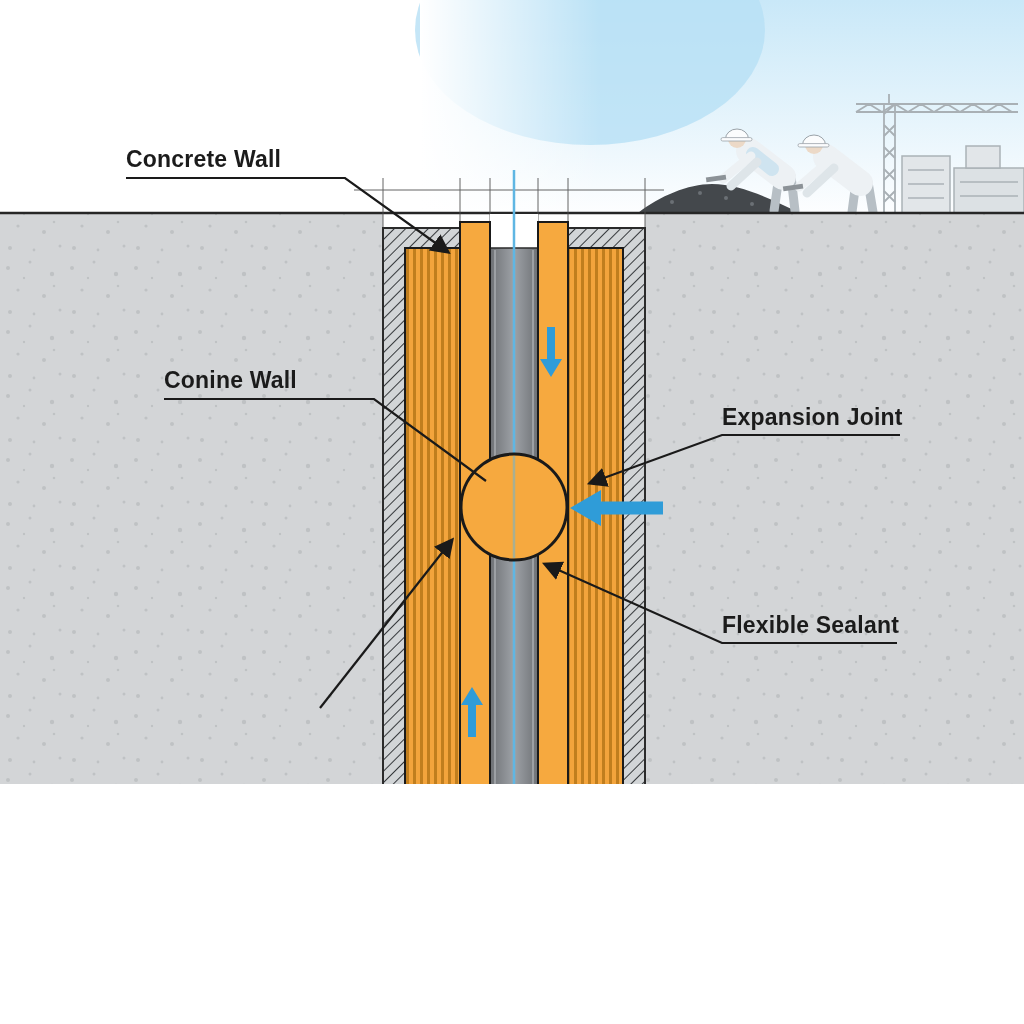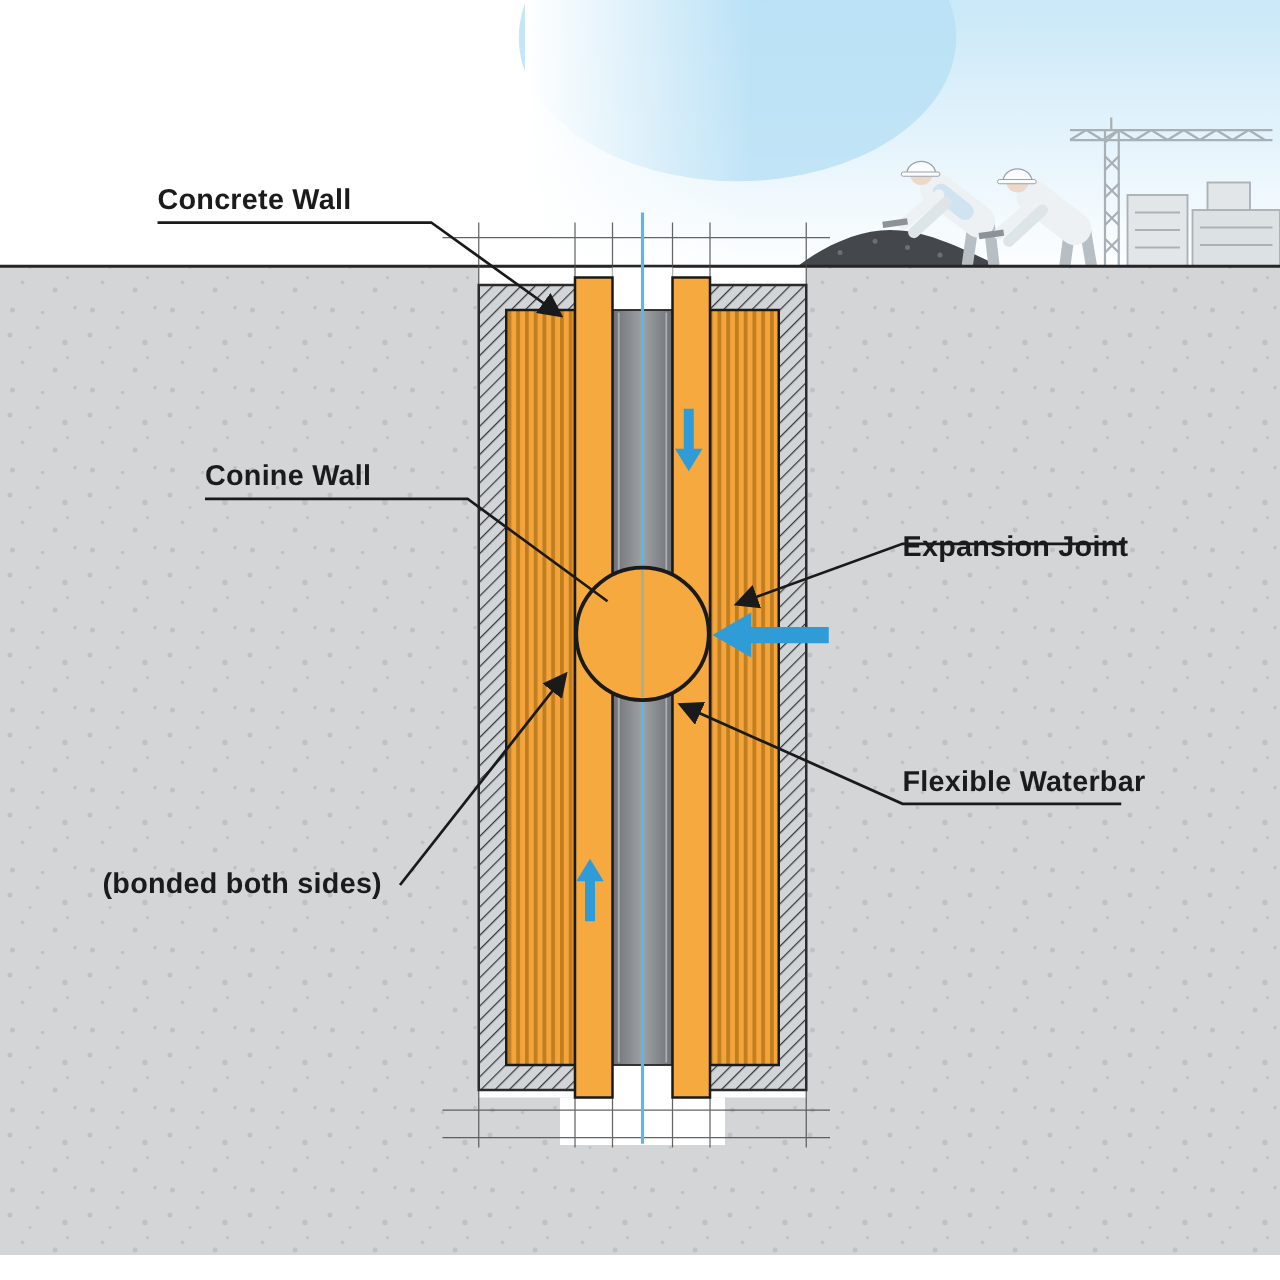--- a/index.html
+++ b/index.html
@@ -1,27 +1,27 @@
 <!DOCTYPE html>
 <html><head>
 <meta charset="utf-8">
 <style>
   html,body{margin:0;padding:0;background:#ffffff;}
   .diagram{
-    position:relative;width:1024px;height:1004px;background:#ffffff;
+    position:relative;width:1024px;height:784px;background:#ffffff;
     font-family:"Liberation Sans",sans-serif;overflow:hidden;
   }
   .diagram svg{position:absolute;left:0;top:0;}
   .lbl{
     position:absolute;font-size:23px;font-weight:600;color:#1b1b1b;
     white-space:nowrap;z-index:2;letter-spacing:.2px;
   }
   #lbl-concrete{left:126px;top:146px;}
   #lbl-conine{left:164px;top:367px;text-align:right;}
-  #lbl-expansion{left:722px;top:424px;}
+  #lbl-expansion{left:722px;top:404px;}
   #lbl-flexible{left:722px;top:612px;}
   #lbl-pvc{left:82px;top:690px;line-height:33px;}
 </style>
 </head>
 <body>
 
 <div class="diagram">
 
   <svg width="1024" height="1024" viewBox="0 0 1024 1024">
     <defs>
@@ -182,18 +182,17 @@
       <path d="M164,399 L374,399 L486,481"></path>
       <path d="M900,435 L722,435 L590,483" marker-end="url(#arr)"></path>
       <path d="M897,643 L722,643 L545,564" marker-end="url(#arr)"></path>
       <path d="M320,708 L452,540" marker-end="url(#arr)"></path>
     </g>
   </svg>
 
   <div class="lbl" id="lbl-concrete">Concrete Wall</div>
   <div class="lbl" id="lbl-conine">Conine Wall</div>
   <div class="lbl" id="lbl-expansion">Expansion Joint</div>
-  <div class="lbl" id="lbl-flexible">Flexible Waterbar</div>
+  <div class="lbl" id="lbl-flexible">Flexible Sealant</div>
   <div class="lbl" id="lbl-pvc">
-    <div>(bonded both sides)</div>
   </div>
 
 </div>
 
 </body></html>

